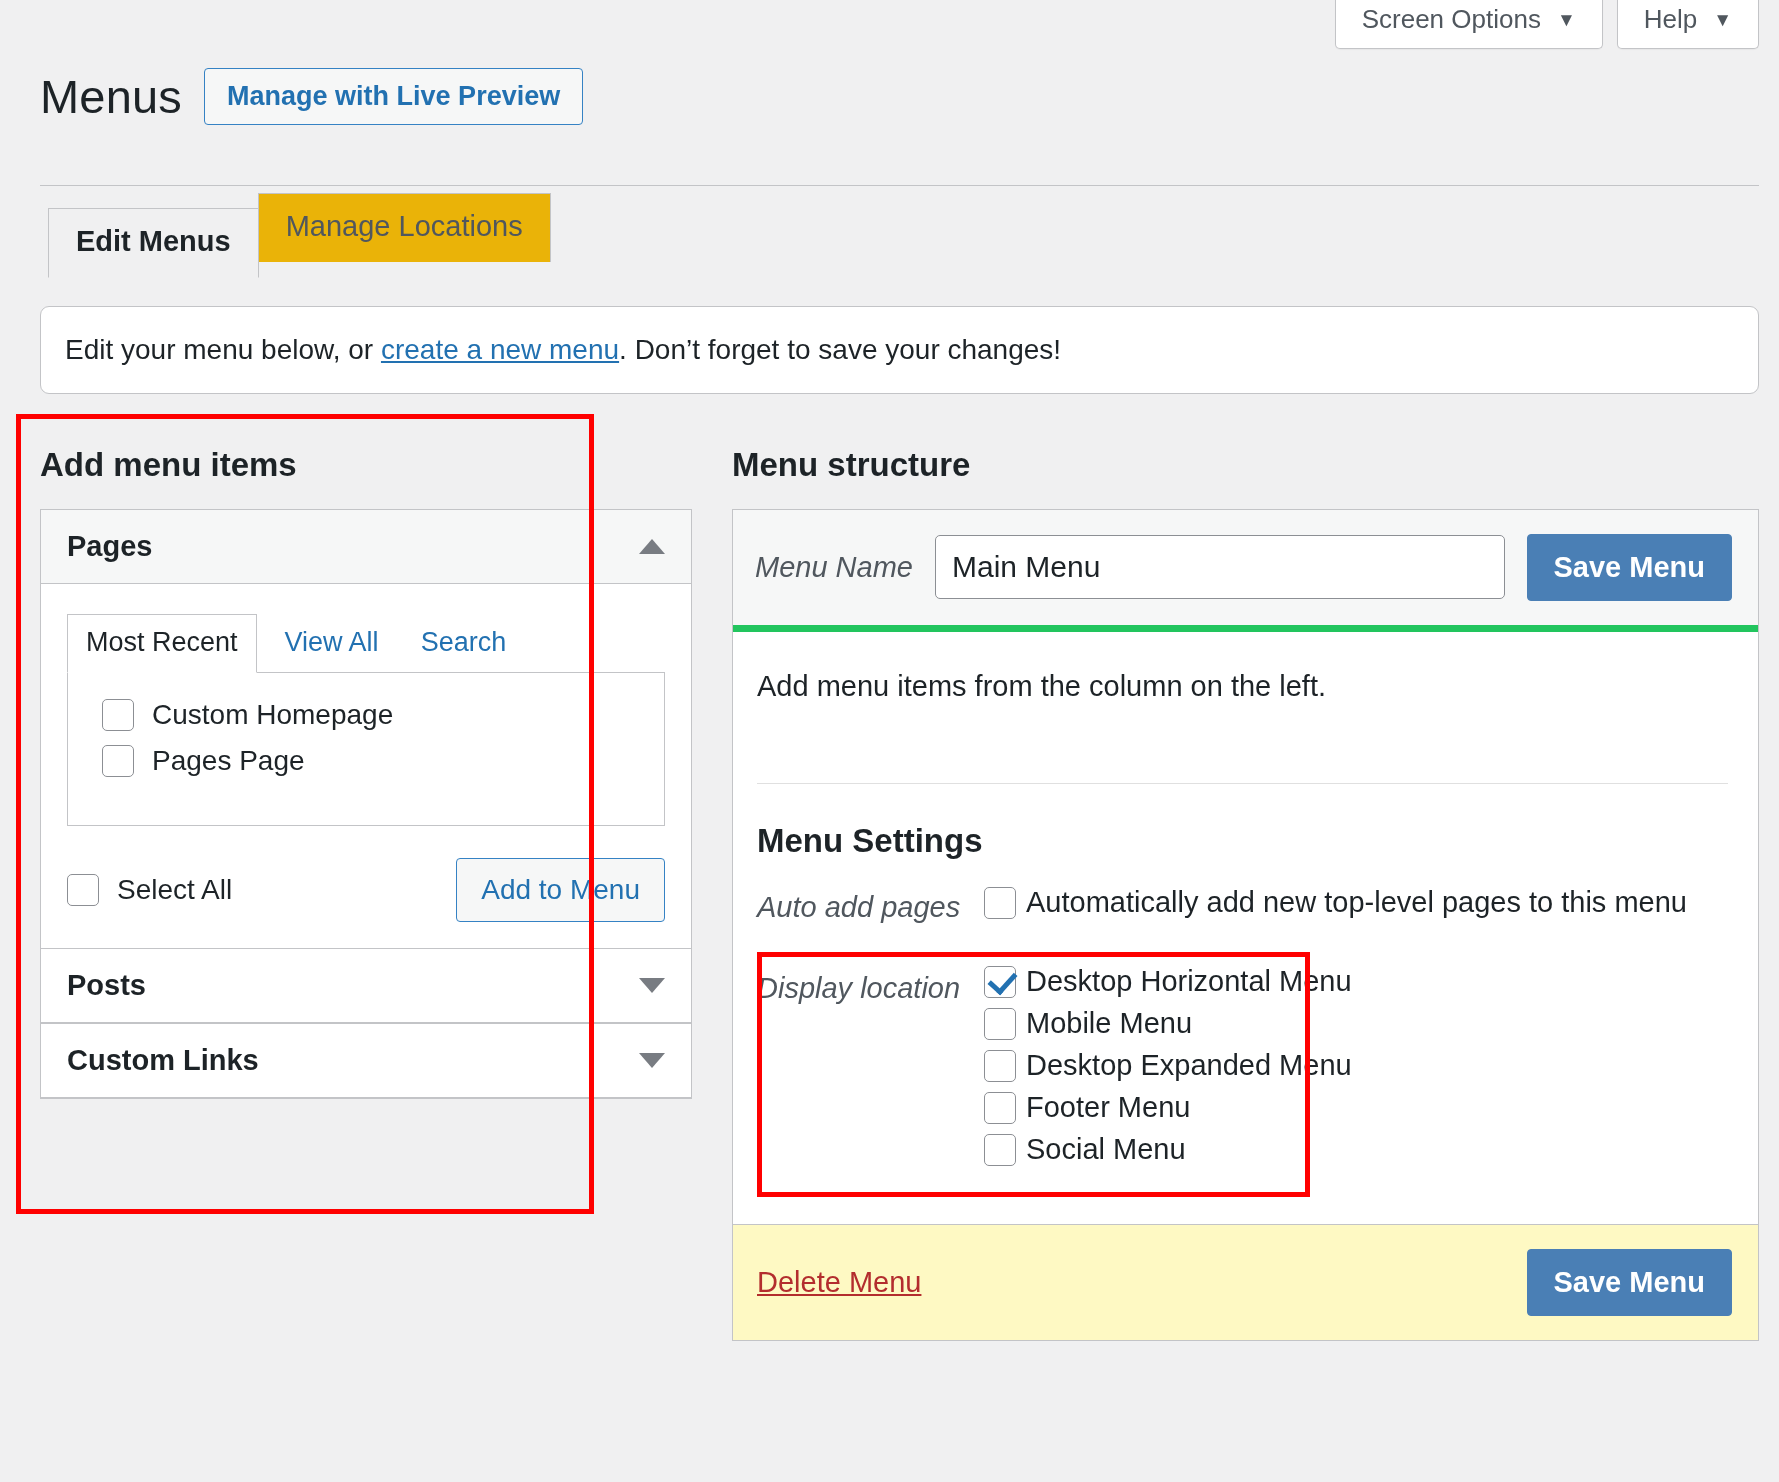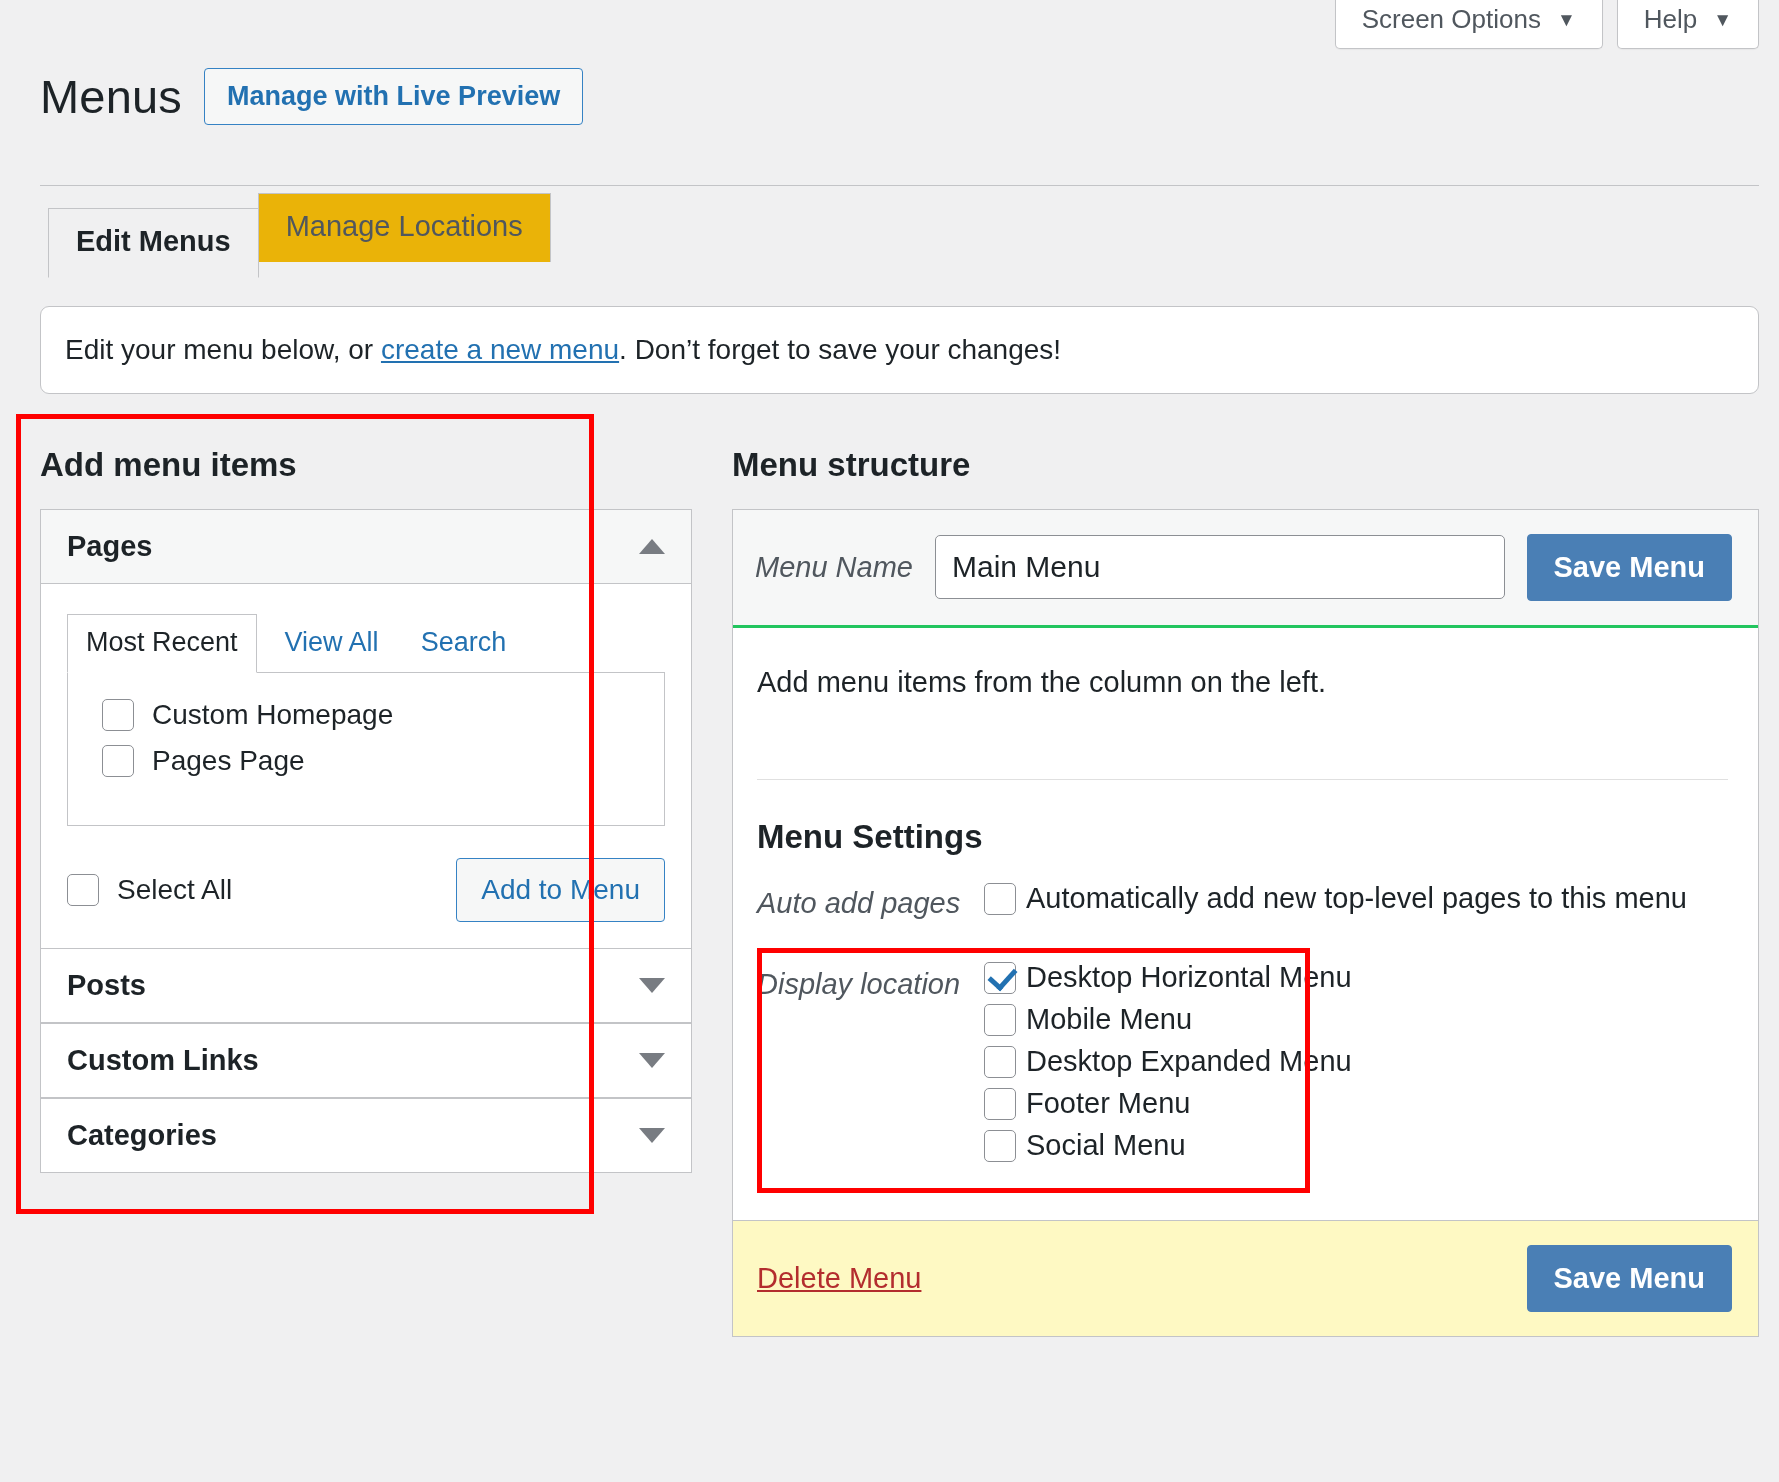--- a/index.html
+++ b/index.html
@@ -116,21 +116,21 @@
     border:1px solid #3582c4; background:#f6f7f7; color:#2271b1;
     font-size:28px; padding:17px 24px; border-radius:4px; line-height:1; cursor:pointer;
   }
 
   .acc-row-collapsed { border-top:1px solid #c3c4c7; }
 
   
   .struct-box { border:1px solid #c3c4c7; background:#fff; }
   .name-row {
     display:flex; align-items:center; gap:22px;
-    background:#f6f7f7; border-bottom:3px solid #22c55e;
+    background:#f6f7f7; border-bottom:7px solid #22c55e;
     padding:24px 26px 24px 22px;
   }
   .name-label { font-style:italic; font-size:29px; color:#50575e; white-space:nowrap; }
   .name-input {
     flex:1; font-size:30px; padding:14px 16px; color:#1d2327;
     border:1px solid #8c8f94; border-radius:5px; background:#fff;
     font-family:"Liberation Sans", sans-serif;
   }
   .btn-primary {
     background:#4a7fb5; color:#fff; border:1px solid #4a7fb5;
@@ -225,24 +225,20 @@
       </div>
 
       <div class="acc-head acc-row-collapsed plain">
         <span class="acc-title">Posts</span>
         <span class="tri down"></span>
       </div>
       <div class="acc-head acc-row-collapsed plain">
         <span class="acc-title">Custom Links</span>
         <span class="tri down"></span>
       </div>
-      <div class="acc-head acc-row-collapsed plain" style="border-bottom:none">
-        <span class="acc-title">Categories</span>
-        <span class="tri down"></span>
-      </div>
     </div>
   </div>
 
   <div class="col-right">
     <h2 class="section-title">Menu structure</h2>
 
     <div class="struct-box">
       <div class="name-row">
         <span class="name-label">Menu Name</span>
         <input class="name-input" type="text" value="Main Menu" style="">

